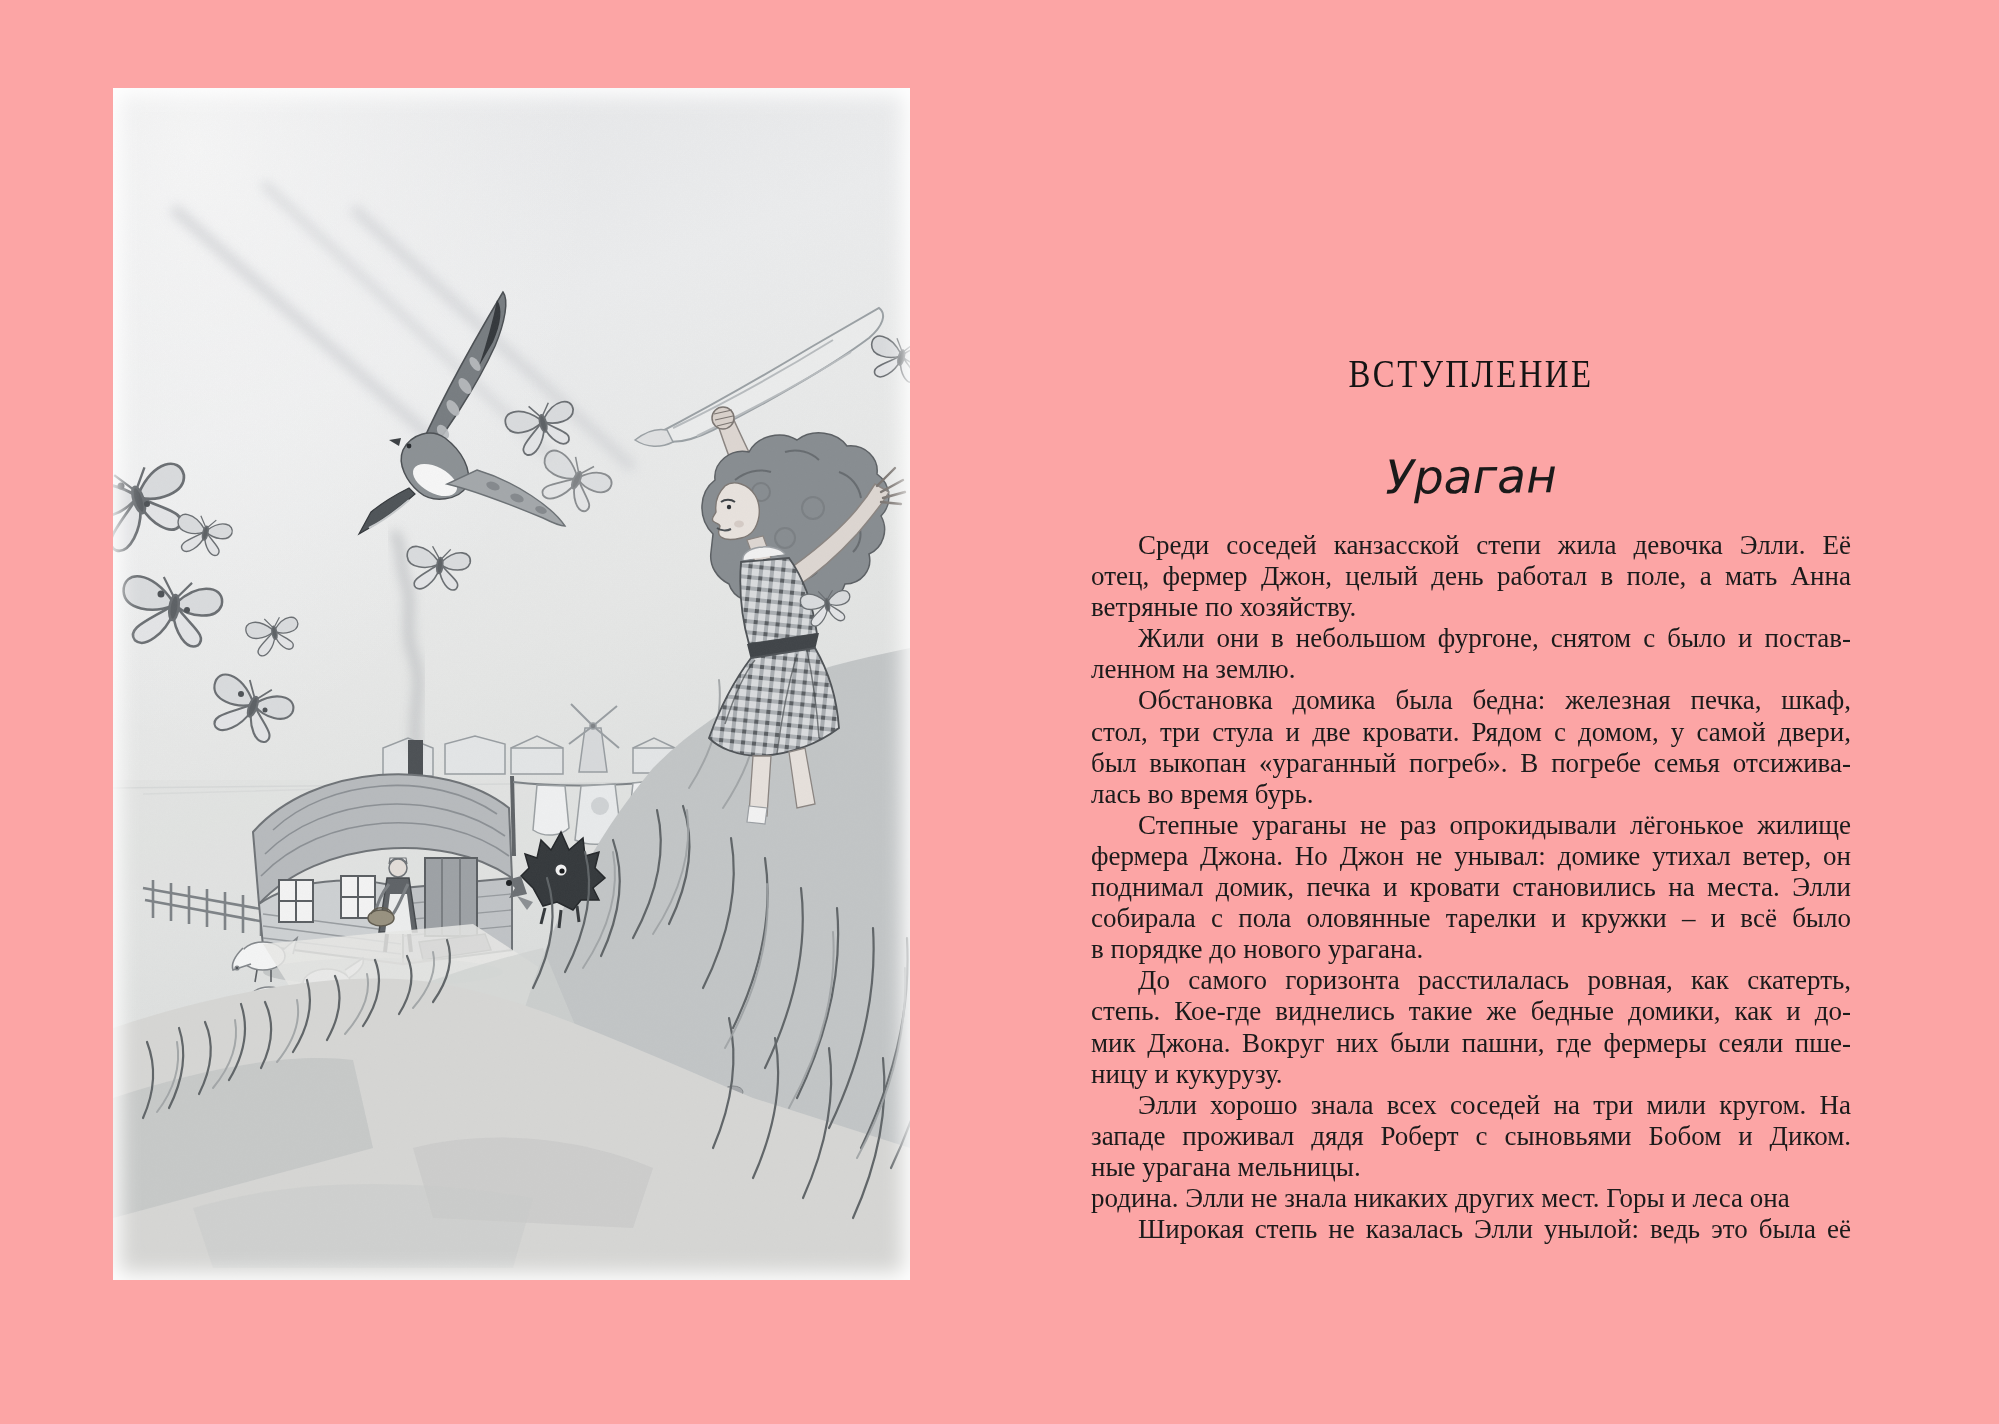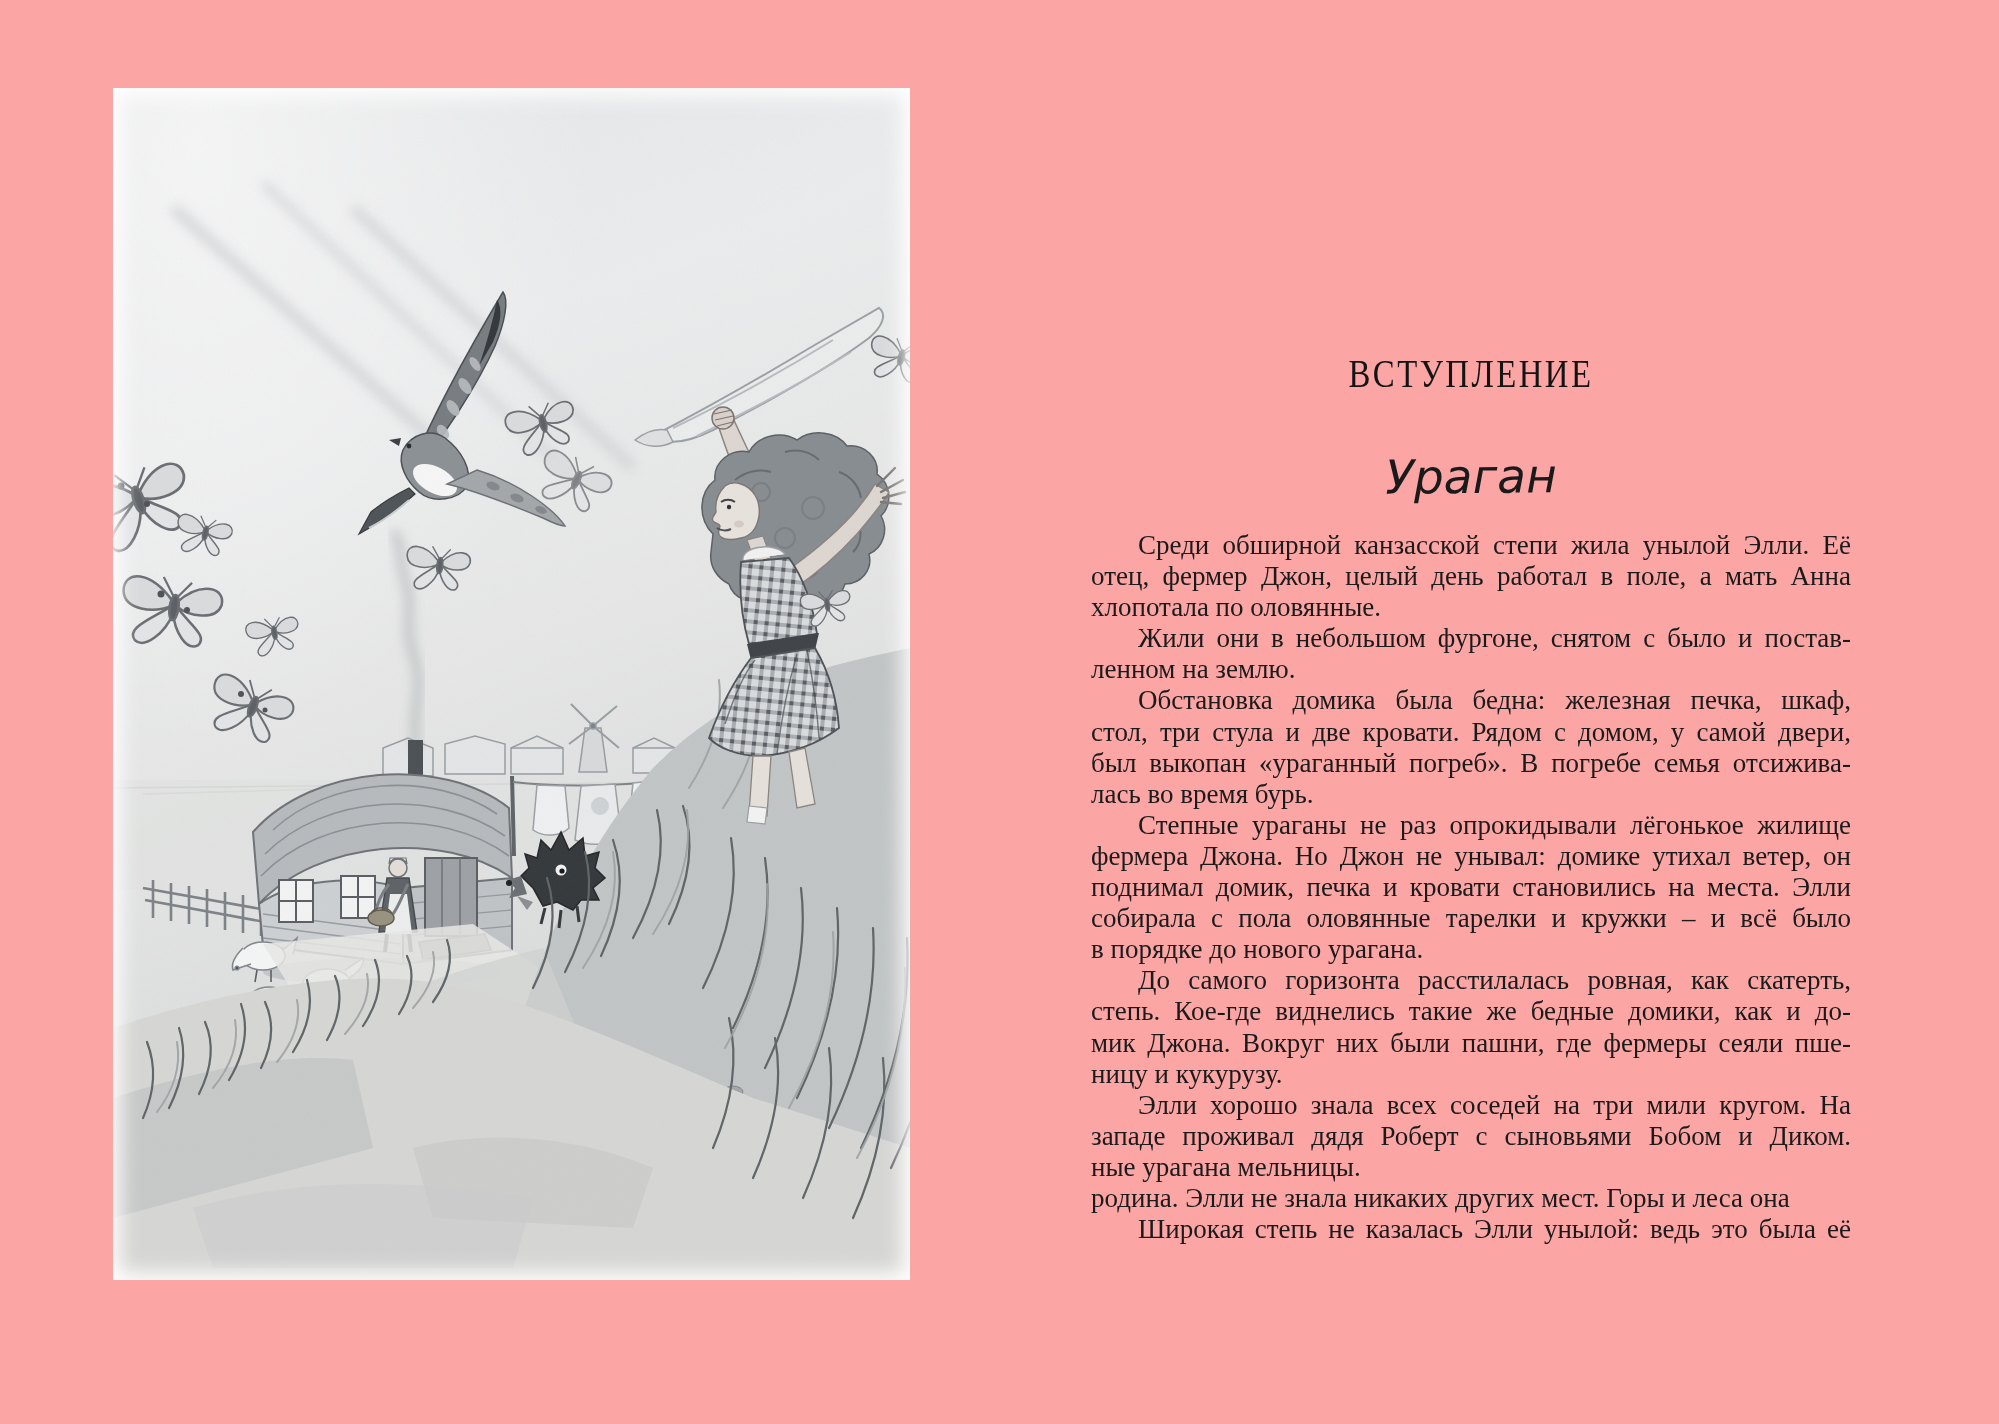--- a/index.html
+++ b/index.html
@@ -381,23 +381,23 @@
     <rect x="0" y="0" width="797" height="1192" filter="url(#grain)" opacity="0.55"></rect>
     <rect x="-6" y="-6" width="809" height="1204" fill="none" stroke="#ffffff" stroke-width="26" filter="url(#blur10)"></rect>
   </svg>
   </div>
 
   <div>
     <div class="textcol chapter-title" style="position:absolute;">ВСТУПЛЕНИЕ</div>
     <div class="textcol section-title" style="position:absolute;">Ураган</div>
     <div class="textcol body-text" style="position:absolute;" id="body-text">
         <div>
-          <div class="line indent">Среди обширной канзасской степи жила унылой Элли. Её</div>
+          <div class="line indent">Среди соседей канзасской степи жила девочка Элли. Её</div>
           <div class="line">отец, фермер Джон, целый день работал в поле, а мать Анна</div>
-          <div class="line last">хлопотала по оловянные.</div>
+          <div class="line last">ветряные по хозяйству.</div>
         </div>
         <div>
           <div class="line indent">Жили они в небольшом фургоне, снятом с было и постав-</div>
           <div class="line last">ленном на землю.</div>
         </div>
         <div>
           <div class="line indent">Обстановка домика была бедна: железная печка, шкаф,</div>
           <div class="line">стол, три стула и две кровати. Рядом с домом, у самой двери,</div>
           <div class="line">был выкопан «ураганный погреб». В погребе семья отсижива-</div>
           <div class="line last">лась во время бурь.</div>

